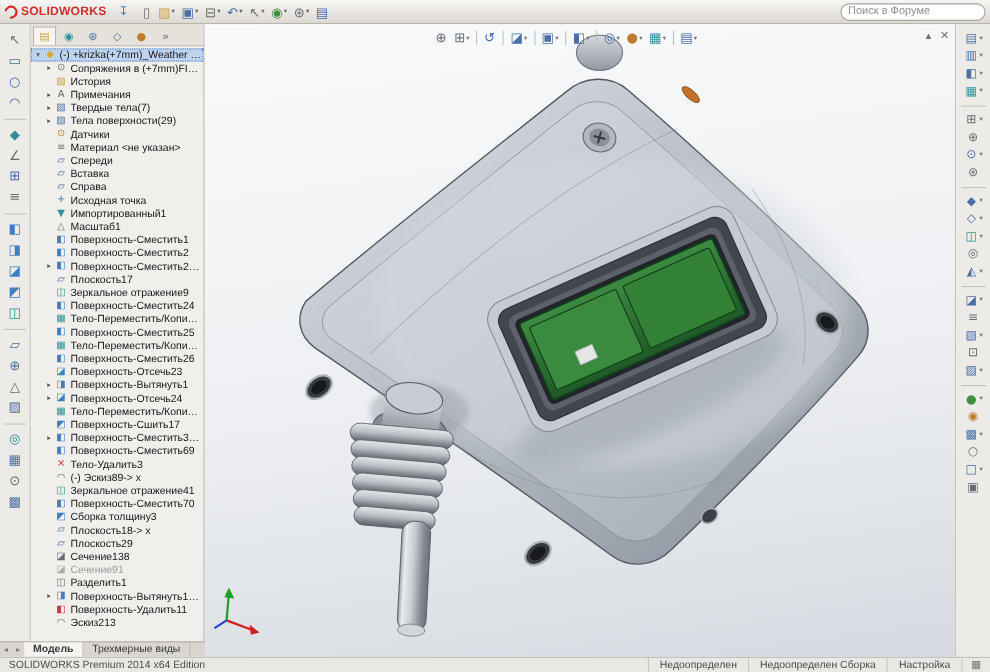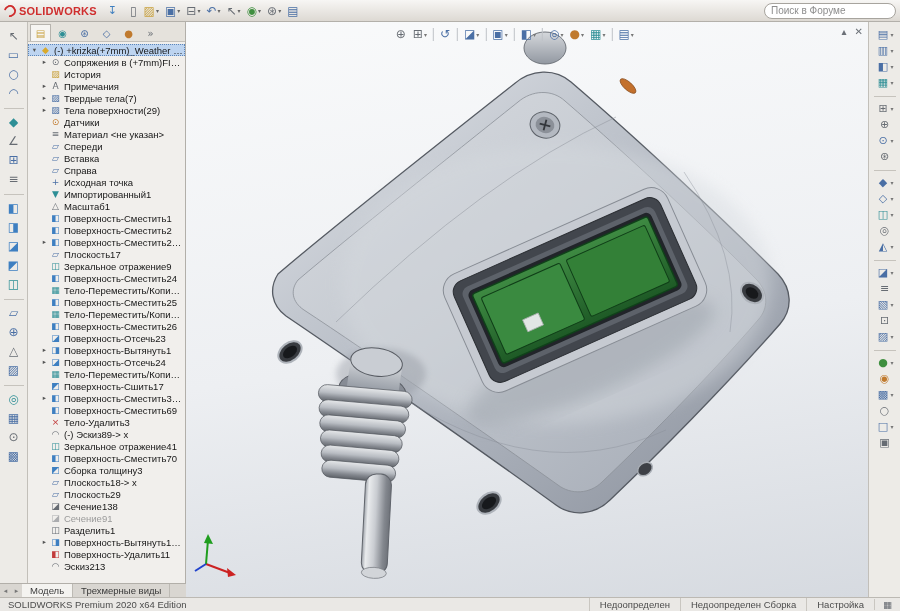--- a/index.html
+++ b/index.html
@@ -72,21 +72,21 @@
   .c-red .g,.c-red .tico{color:#c23b3b}
   .c-orange .g,.c-orange .tico{color:#c07a2e}
   .c-green .g,.c-green .tico{color:#3f8f3f}
   .c-folder .g,.c-folder .tico{color:#c9a23f}
 
   
   .model-tabs{position:absolute;left:0;bottom:0;width:186px;height:14px;display:flex;align-items:stretch;
     background:#d9d6d1;border-top:1px solid #b2afa9;font-size:9.5px;color:#3a3a3a;z-index:5}
   .mt-nav{width:11px;display:flex;align-items:center;justify-content:center;font-size:7px;color:#777}
   .mtab{padding:0 8px;display:flex;align-items:center;border-right:1px solid #bdbab4}
-  .mtab.active{background:#f4f3f0;font-weight:normal}
+  .mtab.active{background:#f4f3f0;font-weight:bold}
 
   
   .bottombar{height:14px;flex:none;display:flex;align-items:center;background:#eae8e5;border-top:1px solid #bcb9b3;font-size:9.5px;color:#4c4c4c}
   .sb-left{padding:0 8px}
   .sb-right{margin-left:auto;display:flex;align-items:flex-end;height:100%}
   .sb-item{padding:0 10px;border-left:1px solid #c9c6c0;display:flex;align-items:center;height:100%}
   .sb-grid{padding:0 8px;border-left:1px solid #c9c6c0;color:#6b6f76;font-family:"DejaVu Sans",sans-serif}
 </style>
 </head>
 <body>
@@ -920,21 +920,21 @@
       <div style="display:flex">
 
           <span class="mtab active">Модель</span>
 
           <span class="mtab">Трехмерные виды</span>
         </div>
     </div>
   </div>
 
   <div class="bottombar">
-    <span class="sb-left">SOLIDWORKS Premium 2020 x64 Edition</span>
+    <span class="sb-left">SOLIDWORKS Premium 2014 x64 Edition</span>
     <div class="sb-right">
 
         <span class="sb-item">Недоопределен</span>
 
         <span class="sb-item">Недоопределен Сборка</span>
 
         <span class="sb-item">Настройка</span>
       </div>
     <span class="sb-grid ic">▦</span>
   </div>

